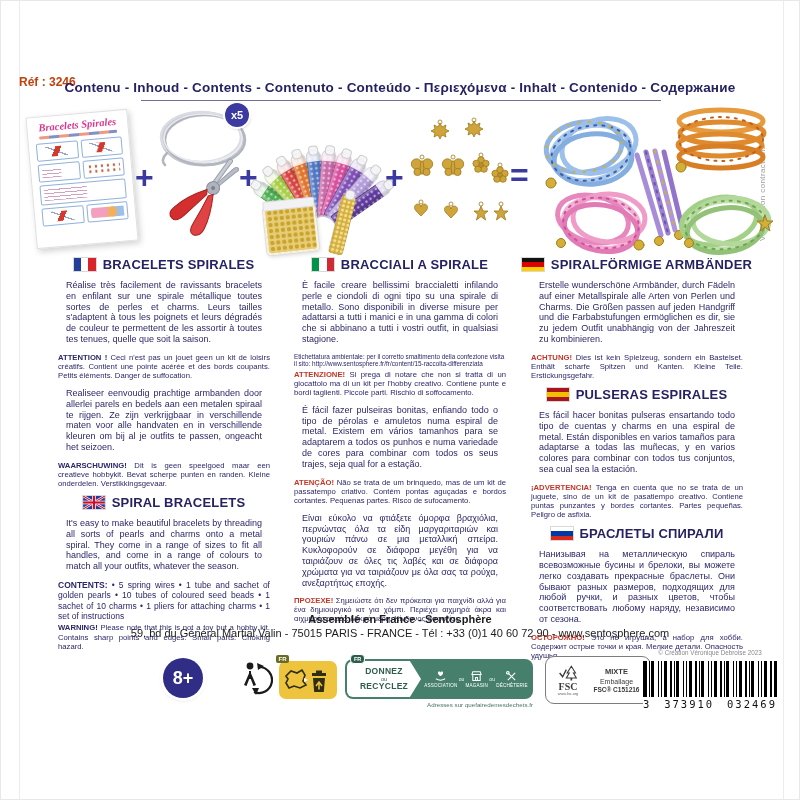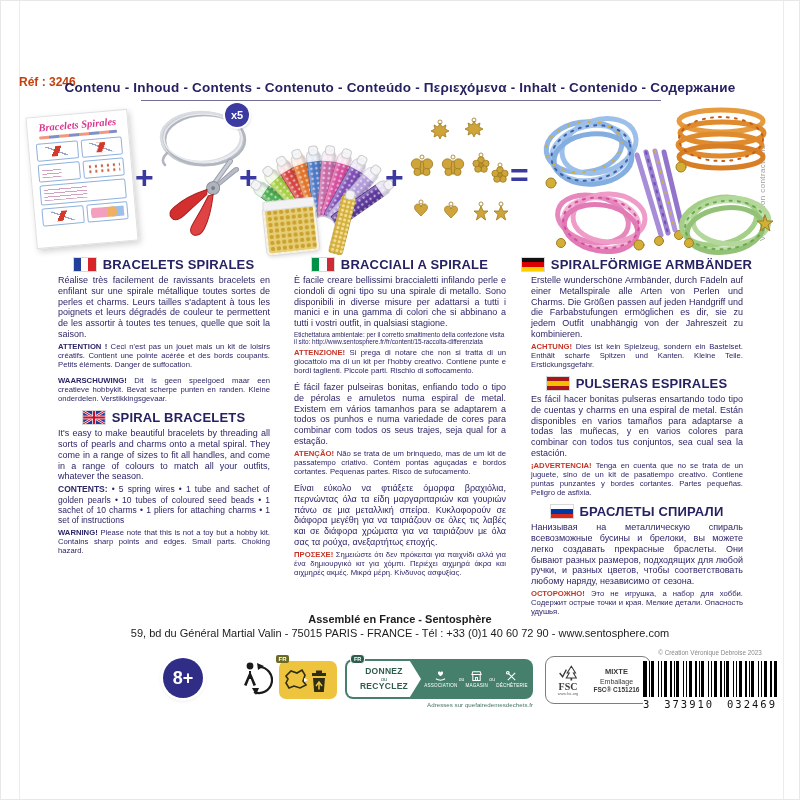--- a/index.html
+++ b/index.html
@@ -69,21 +69,21 @@
 
   .charms{position:absolute;left:404px;top:116px}
   .bracelets{position:absolute;left:528px;top:96px}
 
   
   .col{position:absolute;width:212px;top:256px}
   .c1{left:57px}.c2{left:293px}.c3{left:530px}
   .block{margin-bottom:7px}
   .bhead{display:flex;justify-content:center;align-items:center;gap:7px;margin:0 0 3px}
   .btitle{font-weight:bold;font-size:13px;color:#262262;letter-spacing:.2px;white-space:nowrap}
-  .bbody{margin:0;font-size:9px;line-height:1.2;color:#2c2768;text-align:justify}
+  .bbody{margin:8px;font-size:9px;line-height:1.2;color:#2c2768;text-align:justify}
   .bwarn{margin:2px 0 0;font-size:7.7px;line-height:1.18;color:#2c2768;text-align:justify}
   .bcontents{margin:2px 0 0;font-size:8.5px;line-height:1.22;color:#2c2768;text-align:justify}
   .beco{margin:2px 0 0;font-size:6.4px;line-height:1.15;color:#2c2768;text-align:left}
   .wl{font-weight:bold}
   .wl.blue{color:#2c2768}.wl.red{color:#c63527}
 
   .flag{width:22px;height:13px;display:inline-flex;flex-shrink:0;box-shadow:0 0 0 1px rgba(0,0,0,.15);position:relative;overflow:hidden}
   .flag i{display:block;flex:1}
   .flag.horz{flex-direction:column}
   .f-fr i:nth-child(1){background:#22409a}.f-fr i:nth-child(2){background:#fff}.f-fr i:nth-child(3){background:#d8232a}
@@ -341,23 +341,24 @@
     <div class="block">
       <div class="bhead">
         <span class="flag f-fr">
             <i></i>
             <i></i>
             <i></i>
           </span>
         <span class="btitle">BRACELETS SPIRALES</span>
       </div>
       <p class="bbody">Réalise très facilement de ravissants bracelets en enfilant sur une spirale métallique toutes sortes de perles et charms. Leurs tailles s'adaptent à tous les poignets et leurs dégradés de couleur te permettent de les assortir à toutes tes tenues, quelle que soit la saison.</p>
-      <p class="bwarn"><span class="wl blue">ATTENTION !</span> <span>Ceci n'est pas un jouet mais un kit de loisirs créatifs. Contient une pointe acérée et des bords coupants. Petits éléments. Danger de suffocation.</span></p>
-    </div>
-    <div class="block">
+      <p class="bwarn"><span class="wl blue">ATTENTION !</span> <span>Ceci n'est pas un jouet geen un kit de loisirs créatifs. Contient une pointe acérée et des bords coupants. Petits éléments. Danger de suffocation.</span></p>
+    </div>
+    <div class="block">
+      <p class="bbody">Realiseer eenvoudig prachtige armbanden door allerlei parels en bedels aan een metalen spiraal te rijgen. Ze zijn verkrijgbaar in verschillende maten voor alle handvaten en in verschillende kleuren om bij al je outfits te passen, ongeacht het seizoen.</p>
       <p class="bwarn"><span class="wl blue">WAARSCHUWING!</span> <span>Dit is geen speelgoed maar een creatieve hobbykit. Bevat scherpe punten en randen. Kleine onderdelen. Verstikkingsgevaar.</span></p>
     </div>
     <div class="block">
       <div class="bhead">
         <span class="flag">
             <svg viewBox="0 0 60 36">
               <rect fill="#1f3c9a" width="60" height="36"></rect>
               <path d="M0,0 60,36 M60,0 0,36" stroke="#fff" stroke-width="7"></path>
               <path d="M0,0 60,36 M60,0 0,36" stroke="#c8102e" stroke-width="3"></path>
               <rect x="25" width="10" height="36" fill="#fff"></rect>

